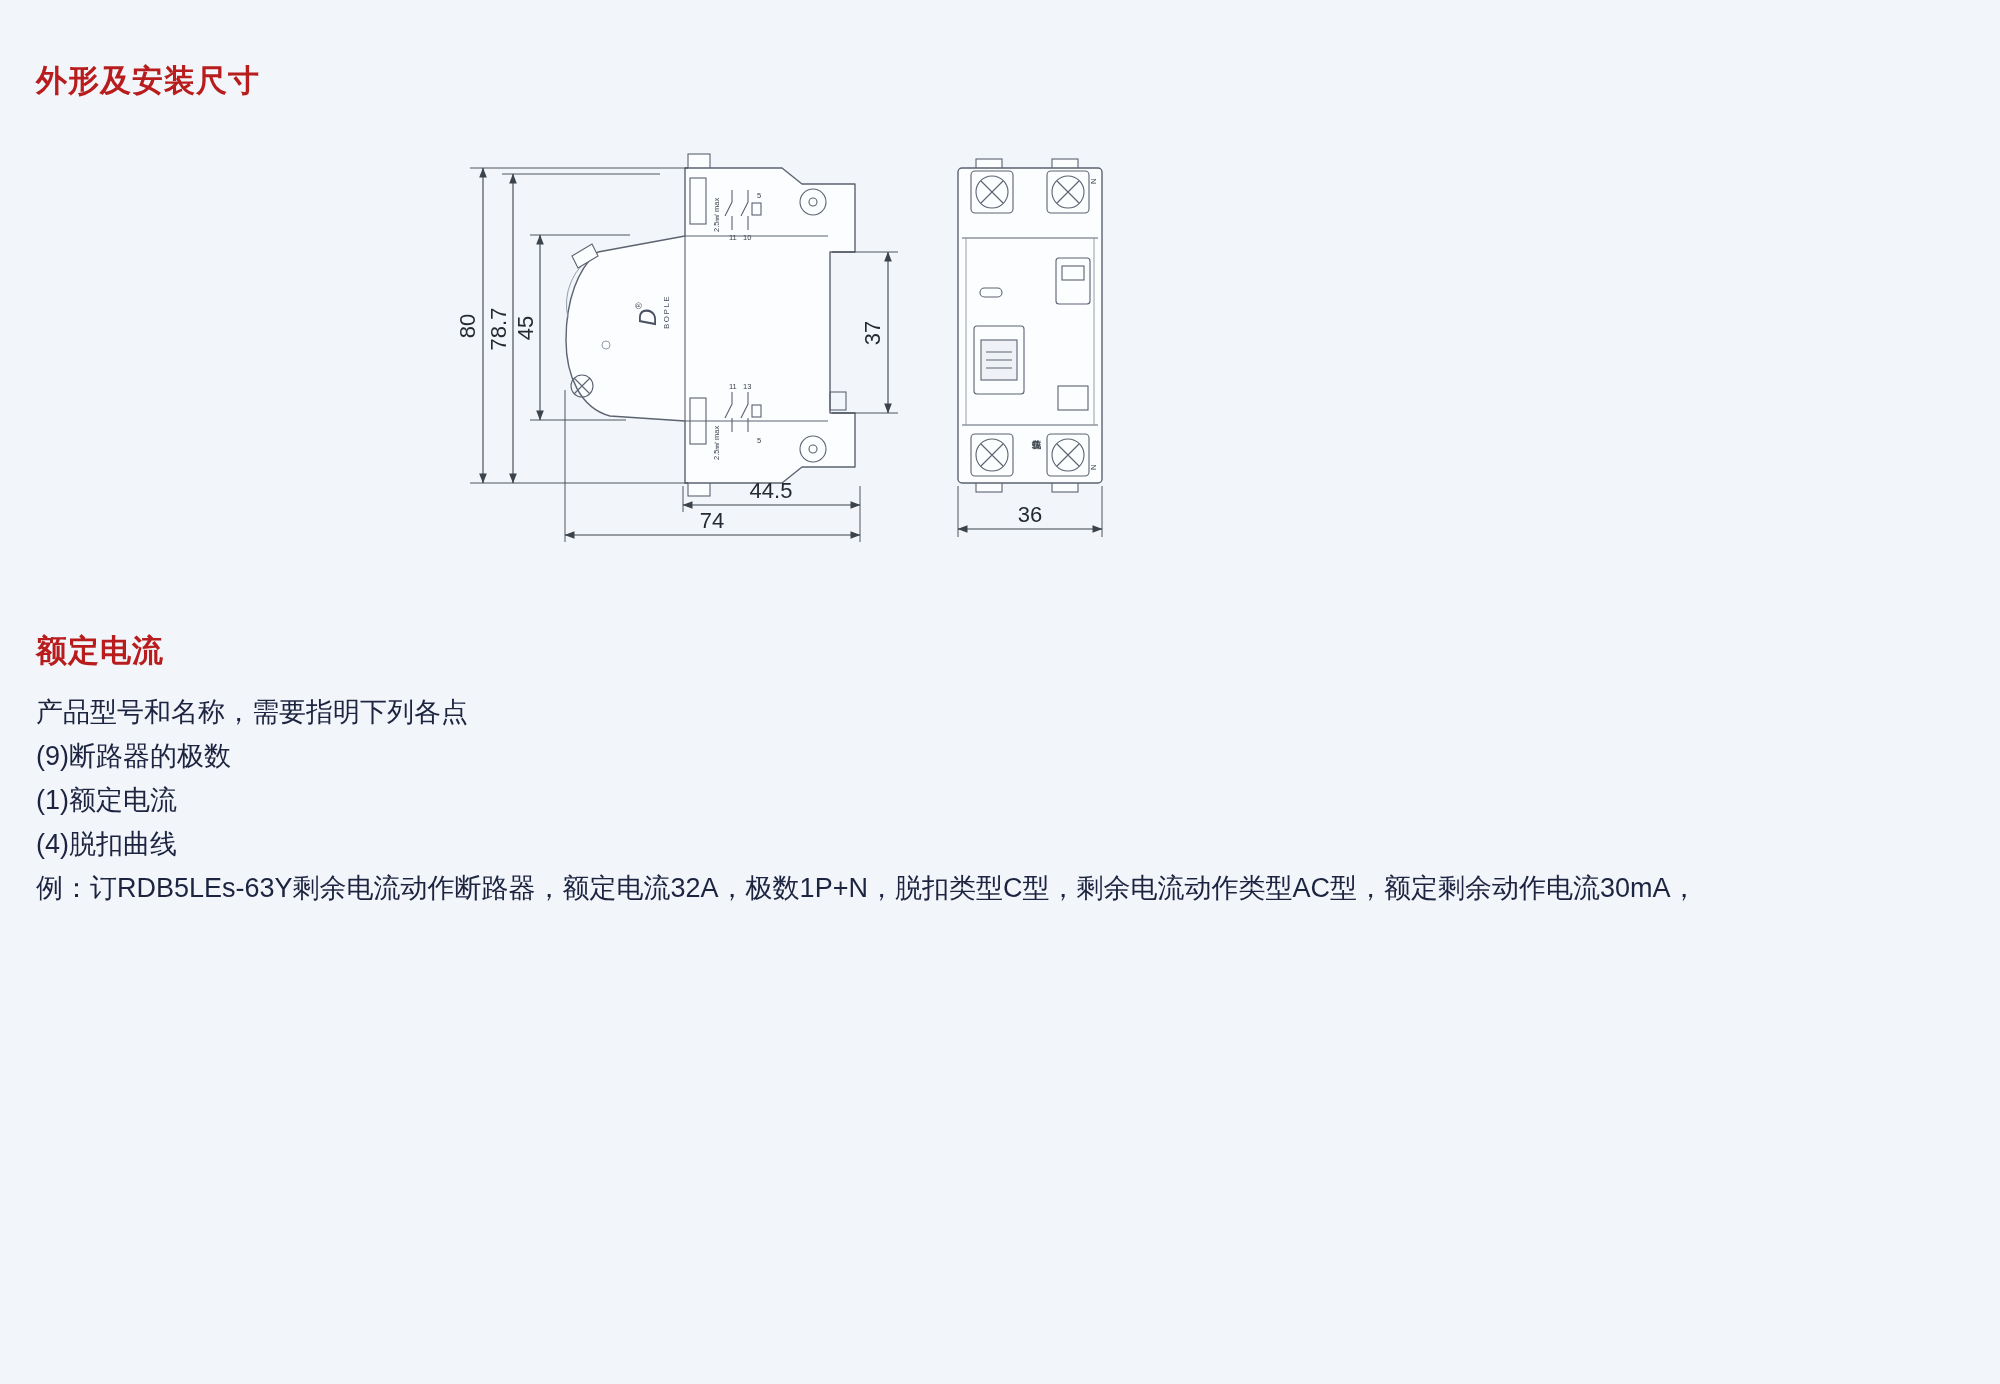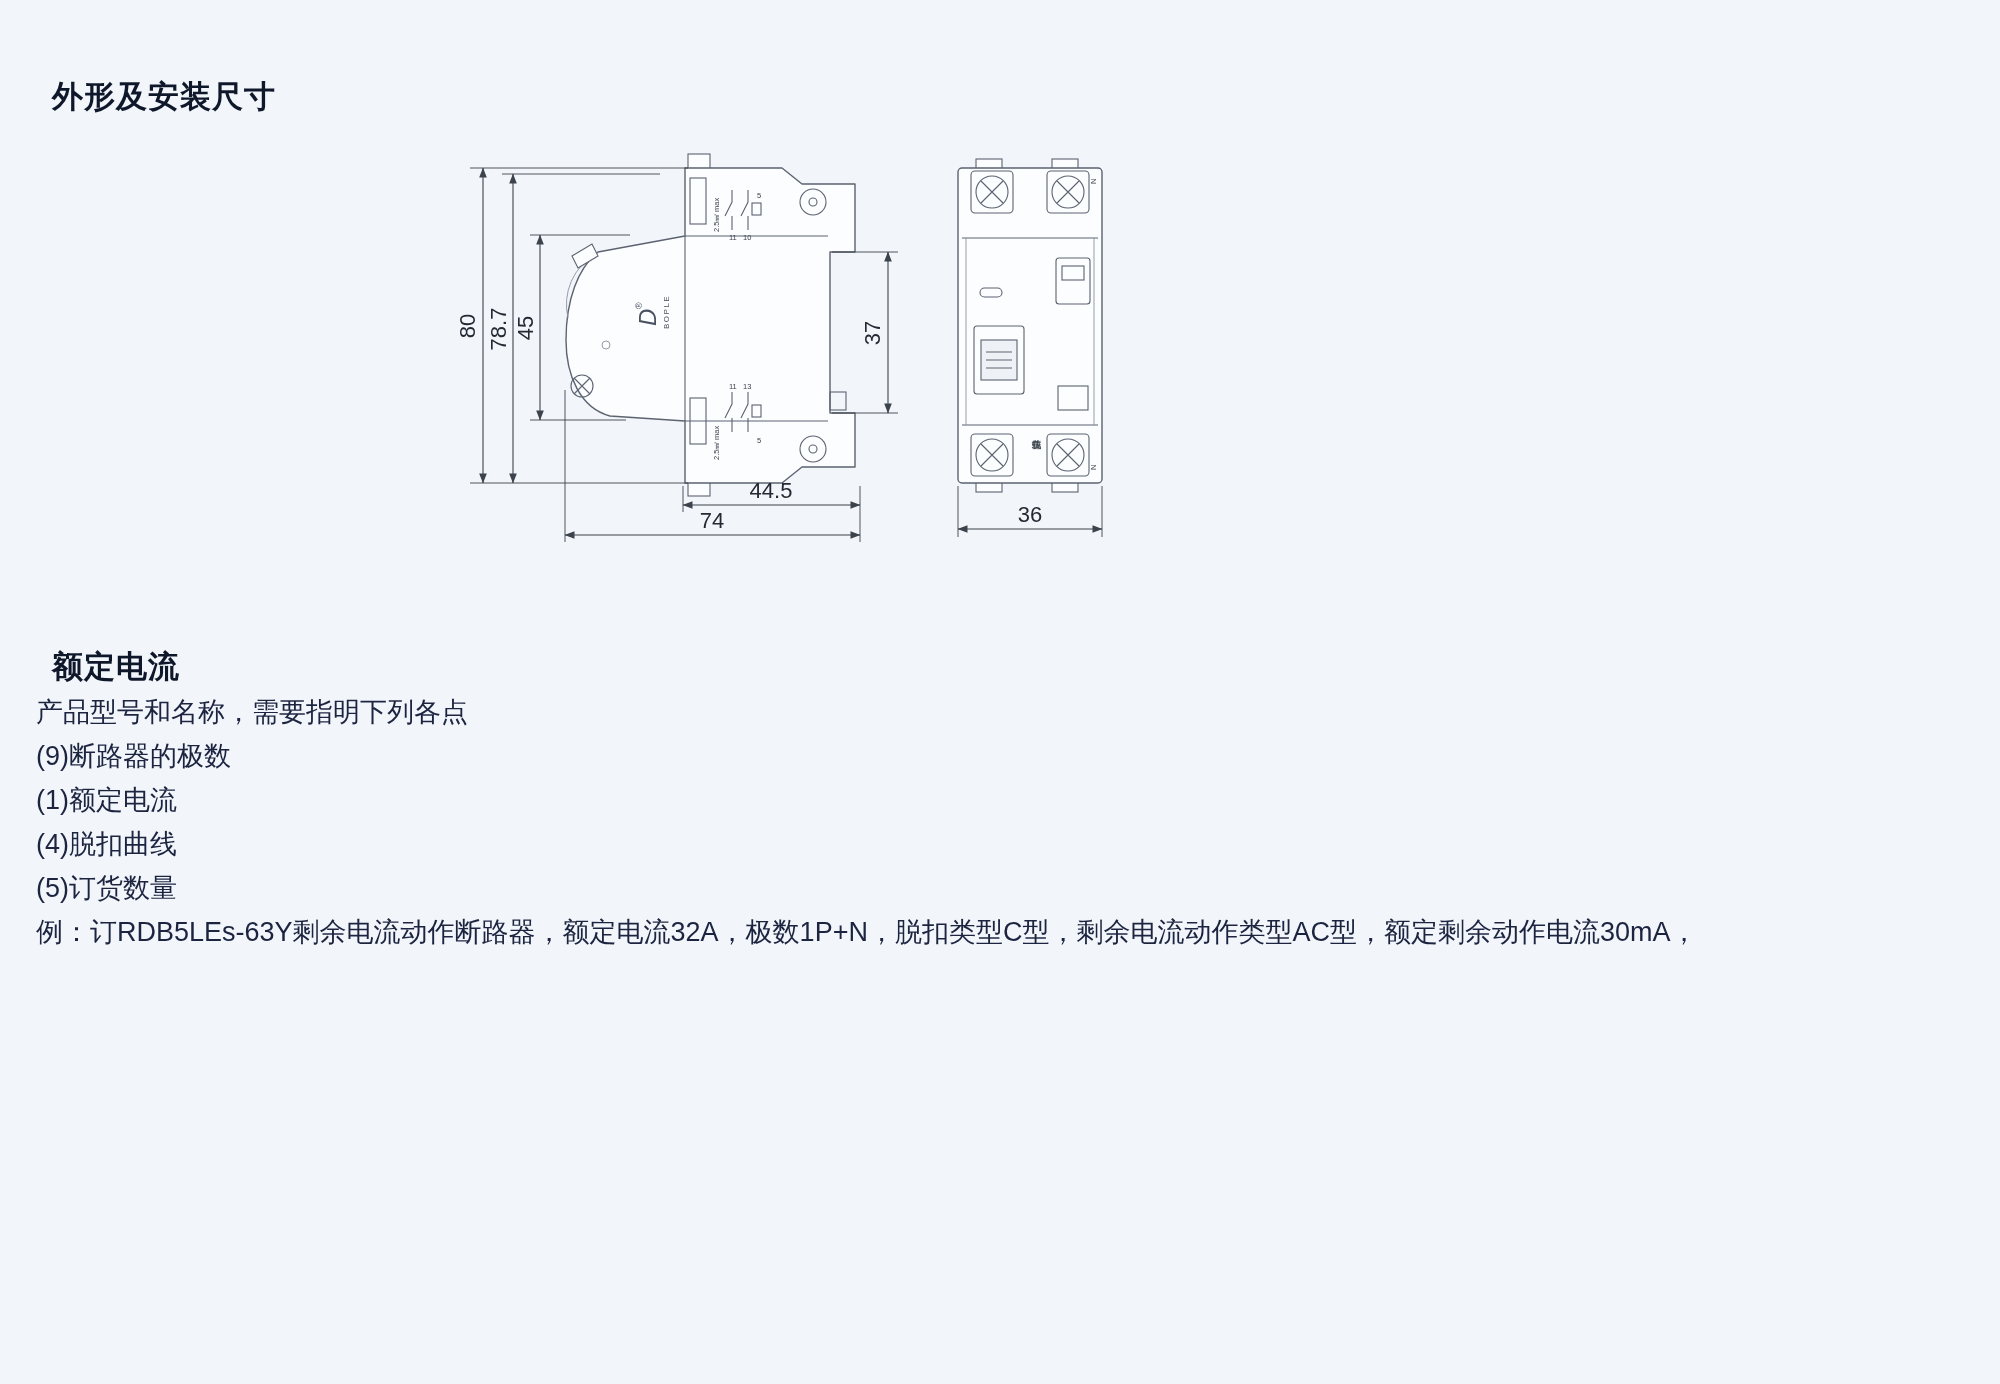--- a/index.html
+++ b/index.html
@@ -3,22 +3,22 @@
 <meta charset="utf-8">
 <style>
   html,body{margin:0;padding:0;}
   body{
     width:2000px;height:1384px;position:relative;overflow:hidden;
     background:#f2f6fb;
     font-family:"Liberation Sans","DejaVu Sans",sans-serif;
     color:#1c2440;
   }
   .section-title{
-    position:absolute;left:36px;margin:16px;
-    font-size:31px;font-weight:700;color:#0f172a;letter-spacing:1px;
+    position:absolute;left:36px;margin:0;
+    font-size:31px;font-weight:700;color:#b91c1c;letter-spacing:1px;
   }
   #title-dimensions{top:60px;}
   #title-ordering{top:630px;}
   .drawing-wrap{position:absolute;left:430px;top:140px;width:1200px;height:470px;}
   svg text{font-family:"Liberation Sans","DejaVu Sans",sans-serif;}
   .outline{fill:#fbfdff;stroke:#5c6370;stroke-width:1.4;stroke-linejoin:round;}
   .detail{fill:none;stroke:#5c6370;stroke-width:1.1;}
   .detail-f{fill:#fbfdff;stroke:#5c6370;stroke-width:1.1;}
   .fillgrip{fill:#eef2f7;stroke:#5c6370;stroke-width:1.1;}
   .faint{fill:none;stroke:#8a93a0;stroke-width:0.9;}
@@ -163,15 +163,14 @@
   </svg>
 </div>
 
 <h2 class="section-title" id="title-ordering">额定电流</h2>
 
 <div class="doc-text">
   <p>产品型号和名称，需要指明下列各点</p>
   <p>(9)断路器的极数</p>
   <p>(1)额定电流</p>
   <p>(4)脱扣曲线</p>
-  <p>(5)订货数量</p>
   <p>例：订RDB5LEs-63Y剩余电流动作断路器，额定电流32A，极数1P+N，脱扣类型C型，剩余电流动作类型AC型，额定剩余动作电流30mA，</p>
 </div>
 
 </body></html>

